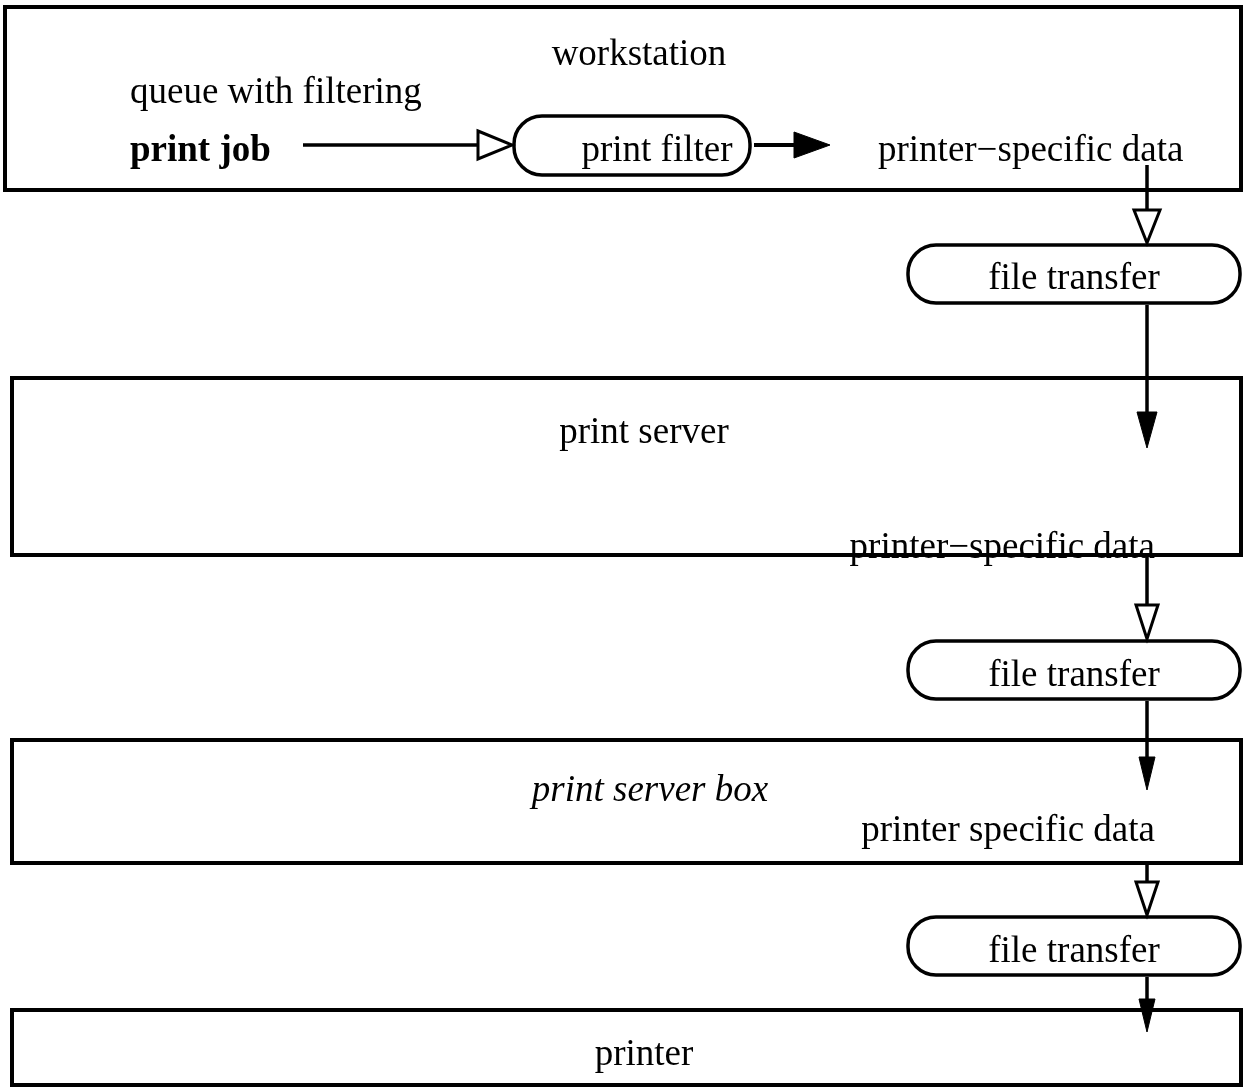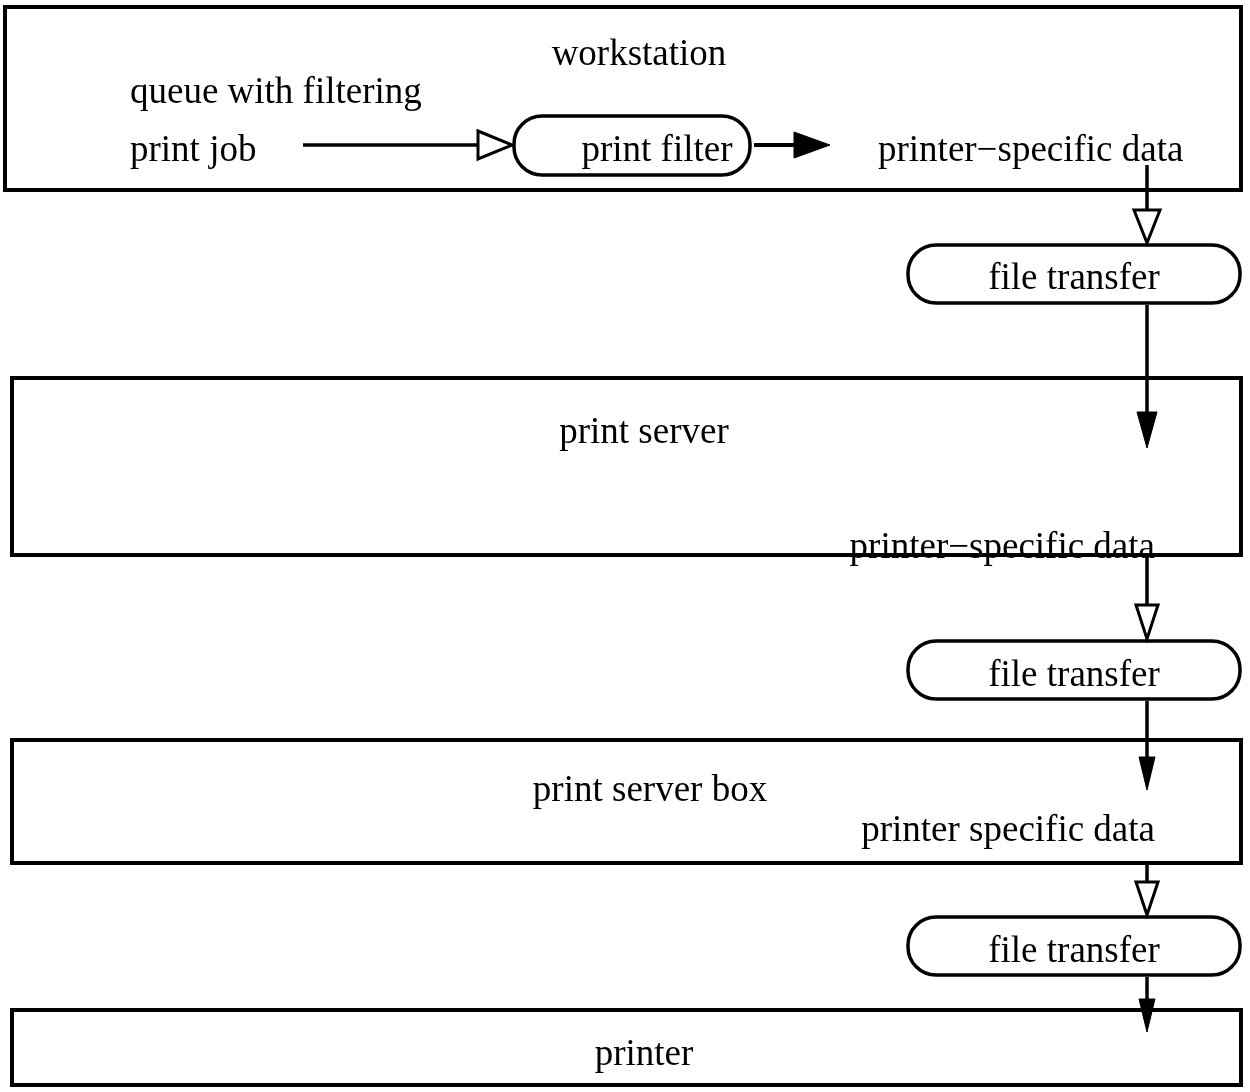--- a/index.html
+++ b/index.html
@@ -107,35 +107,35 @@
       <line x1="1147" y1="977" x2="1147" y2="1002" stroke="#000000" stroke-width="3.5"></line>
       <polygon points="1139,999 1155,999 1147,1032" fill="#000000" stroke="#000000" stroke-width="1"></polygon>
     </g>
 
   </svg>
 
   <div class="dlabel center" style="left:639px; top:34px;">workstation</div>
 
   <div class="dlabel center" style="left:644px; top:412px;">print server</div>
 
-  <div class="dlabel center" style="left:650px; top:770px;">print server box</div>
+  <div class="dlabel center" style="left:650px; top:770px;font-style:italic;">print server box</div>
 
   <div class="dlabel center" style="left:644px; top:1034px;text-align:right;">printer</div>
 
   <div class="dlabel center" style="left:657px; top:130px;">print filter</div>
 
   <div class="dlabel center" style="left:1074px; top:258px;">file transfer</div>
 
   <div class="dlabel center" style="left:1074px; top:655px;">file transfer</div>
 
   <div class="dlabel center" style="left:1074px; top:931px;">file transfer</div>
 
   <div class="dlabel left" style="left:88px; top:72px;">queue with filtering</div>
 
-  <div class="dlabel left" style="left:88px; top:130px;">print job</div>
+  <div class="dlabel left" style="left:88px; top:130px;font-weight:bold;">print job</div>
 
   <div class="dlabel left" style="left:836px; top:130px;">printer−specific data</div>
 
 
   <div class="dlabel right" style="left:1155px; top:527px;">printer−specific data</div>
 
   <div class="dlabel right" style="left:1155px; top:810px;">printer specific data</div>
 
 </div>
 

